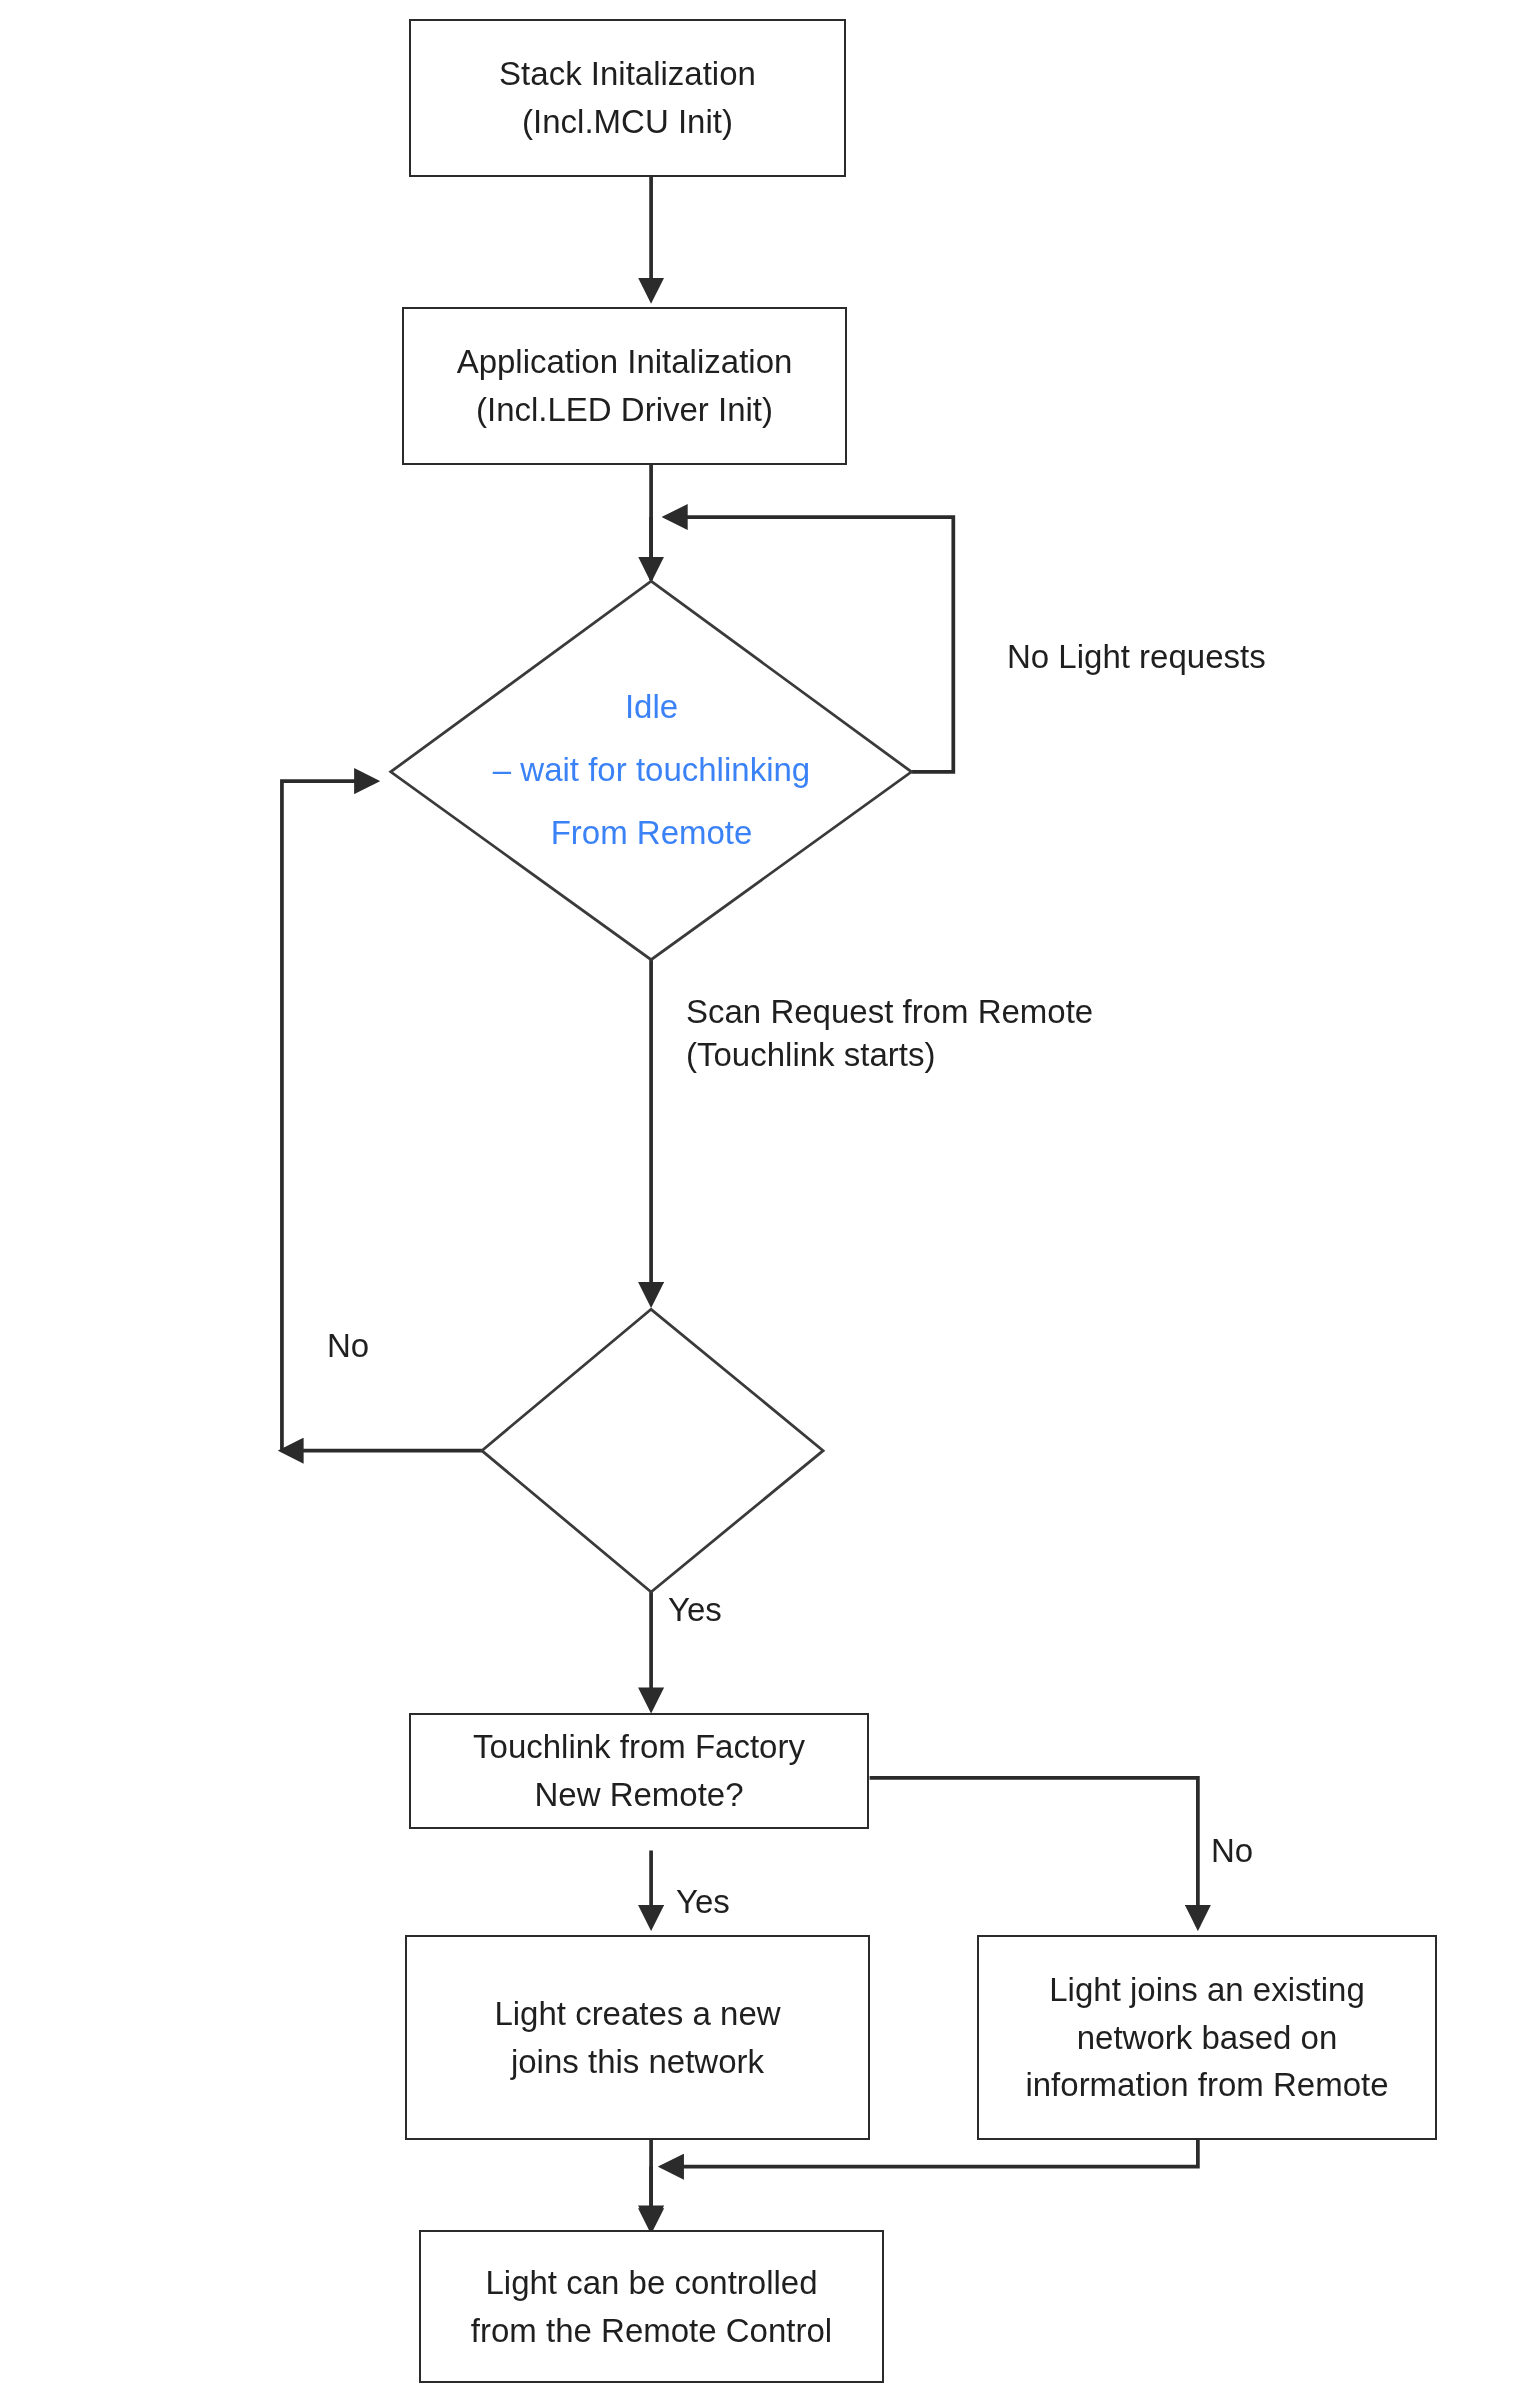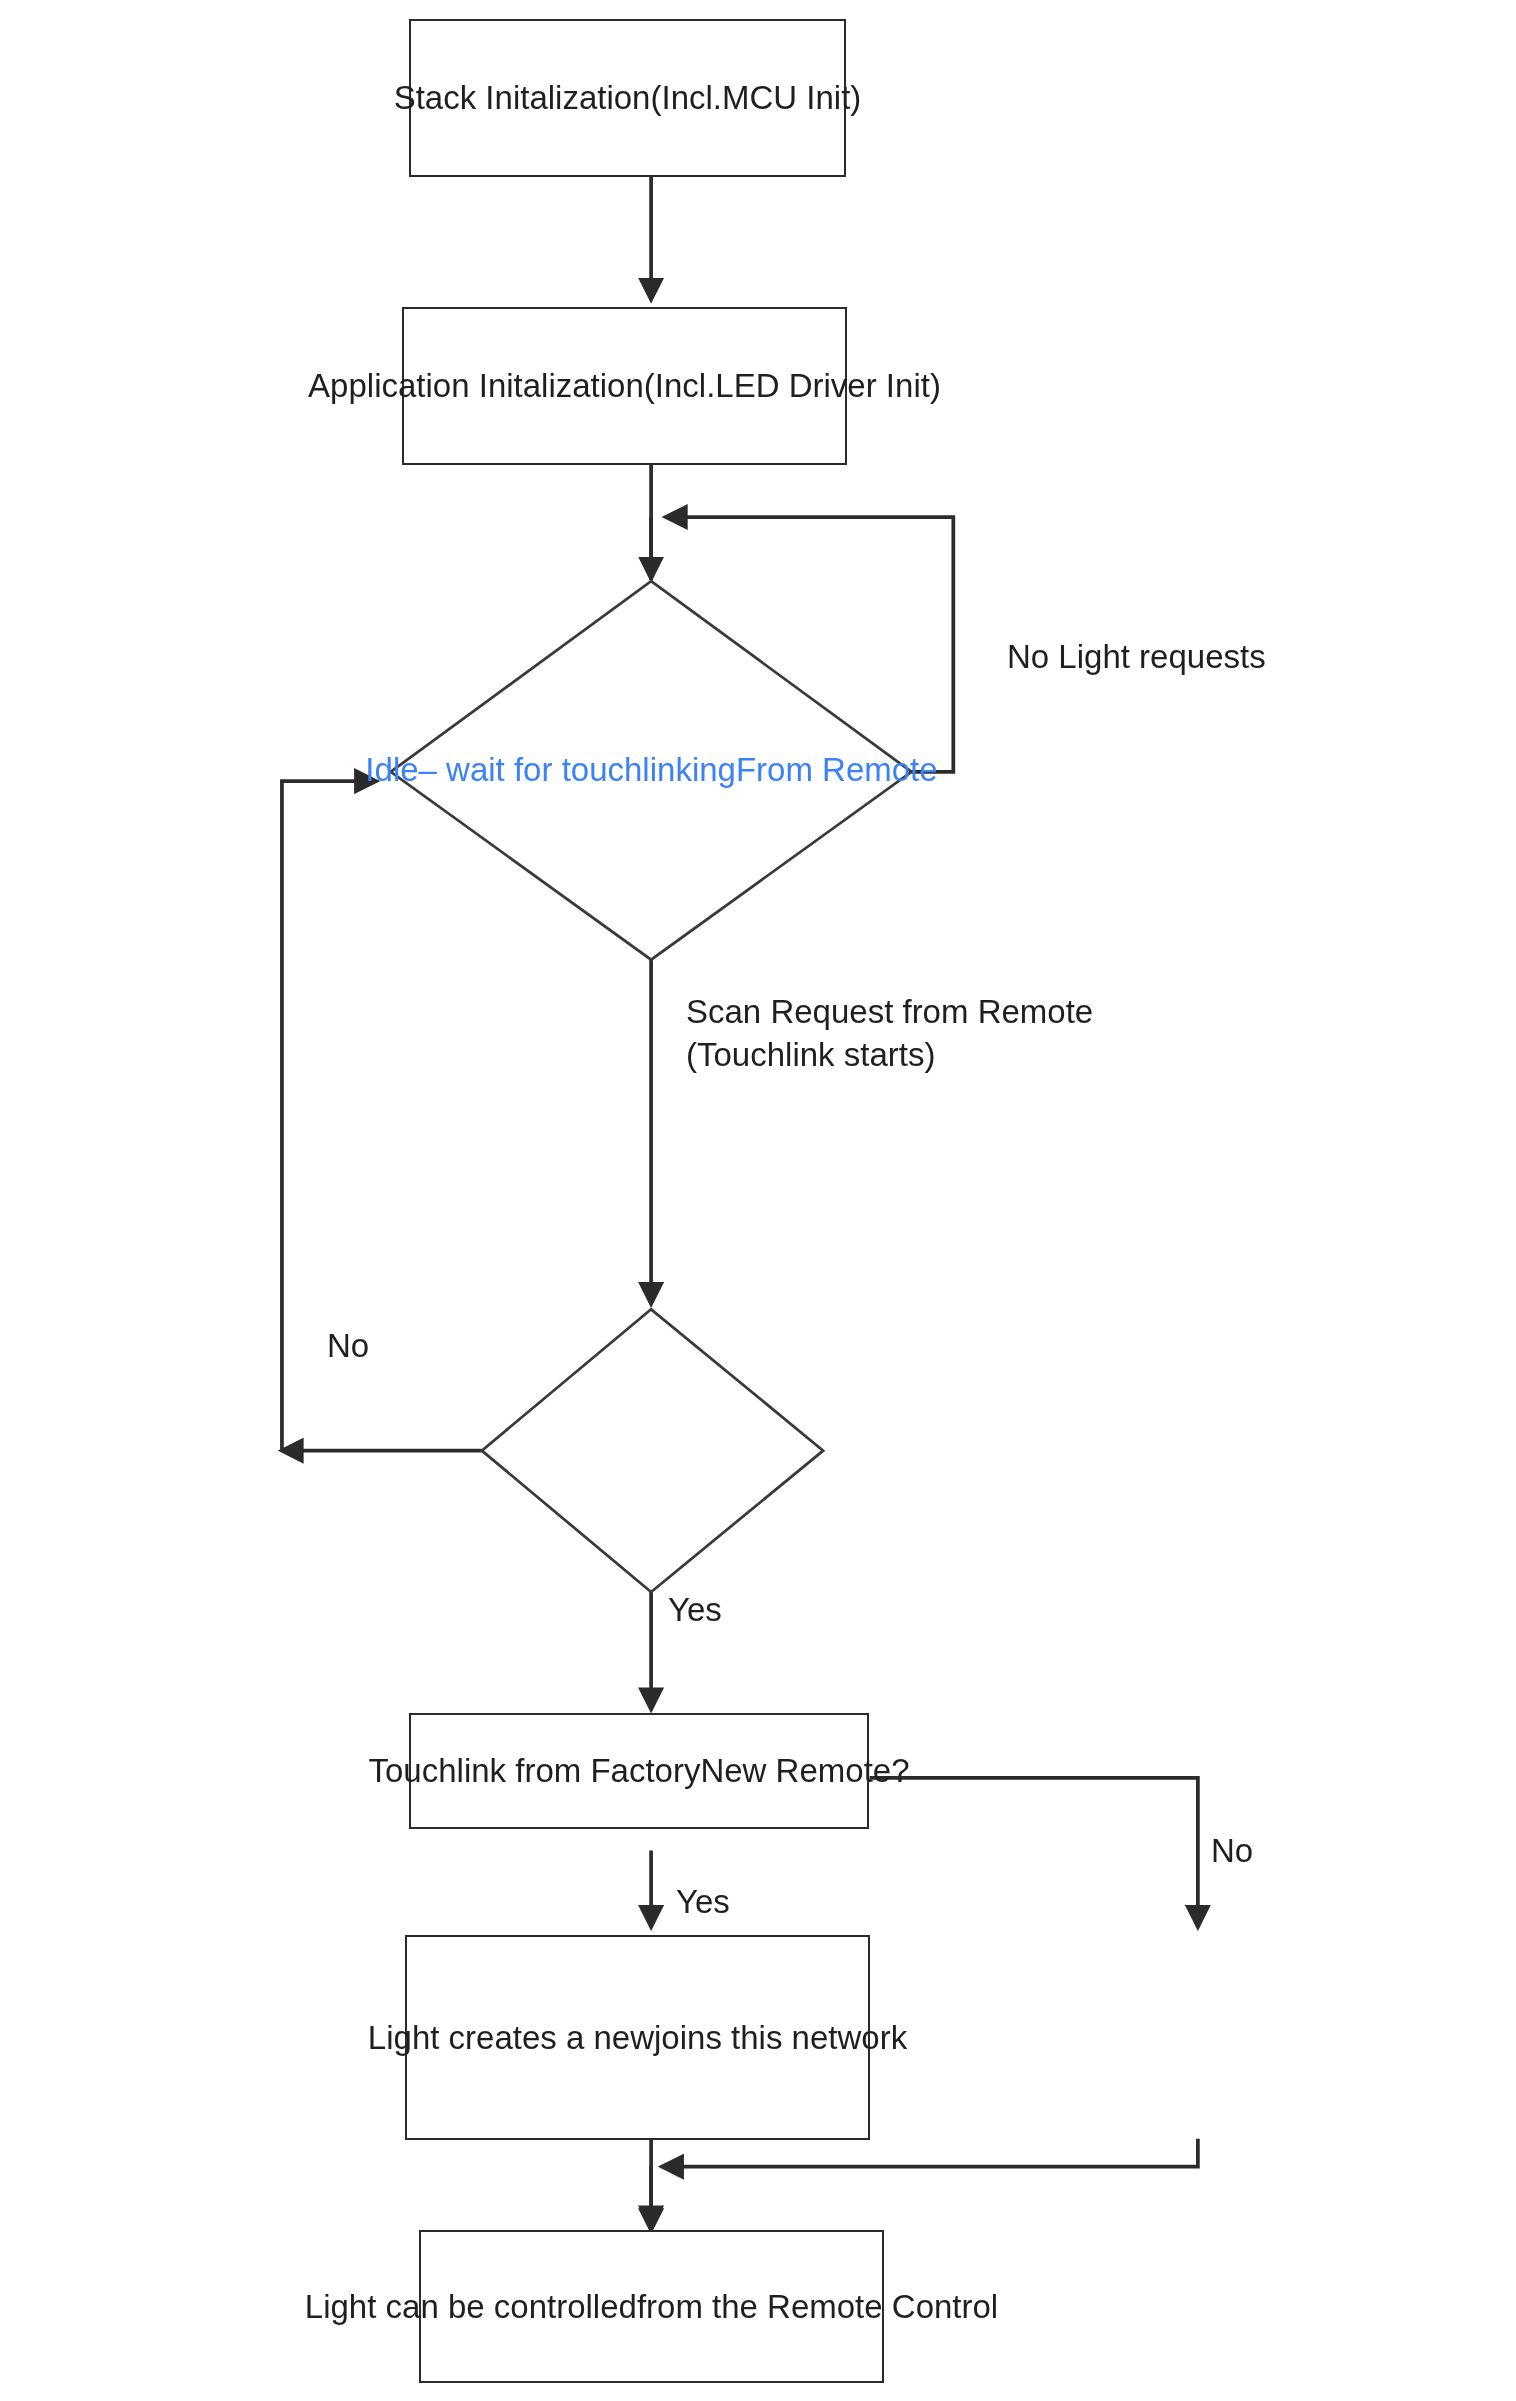--- a/index.html
+++ b/index.html
@@ -23,21 +23,21 @@
     position: absolute;
     left: 0;
     top: 0;
     width: 1517px;
     height: 2401px;
   }
   .node {
     position: absolute;
     box-sizing: border-box;
     display: flex;
-    flex-direction: row;
+    flex-direction: column;
     align-items: center;
     justify-content: center;
     text-align: center;
     z-index: 3;
   }
   .process {
     border: 2.8px solid #2b2b2b;
     background: #ffffff;
   }
   .process .line {
@@ -137,20 +137,25 @@
   <div class="node process" style="left:409px; top:1713px; width:460px; height:116px;">
     <div class="line">Touchlink from Factory</div>
     <div class="line">New Remote?</div>
   </div>
 
   <div class="node process" style="left:405px; top:1935px; width:465px; height:205px;">
     <div class="line">Light creates a new</div>
     <div class="line">joins this network</div>
   </div>
 
+  <div class="node process" style="left:977px; top:1935px; width:460px; height:205px;">
+    <div class="line">Light joins an existing</div>
+    <div class="line">network based on</div>
+    <div class="line">information from Remote</div>
+  </div>
 
   <div class="node process" style="left:419px; top:2230px; width:465px; height:153px;">
     <div class="line">Light can be controlled</div>
     <div class="line">from the Remote Control</div>
   </div>
 
   <div class="edge-label" style="left:1007px; top:636px;">No Light requests</div>
 
   <div class="edge-label wrap" style="left:686px; top:991px;">Scan Request from Remote (Touchlink starts)</div>
 

